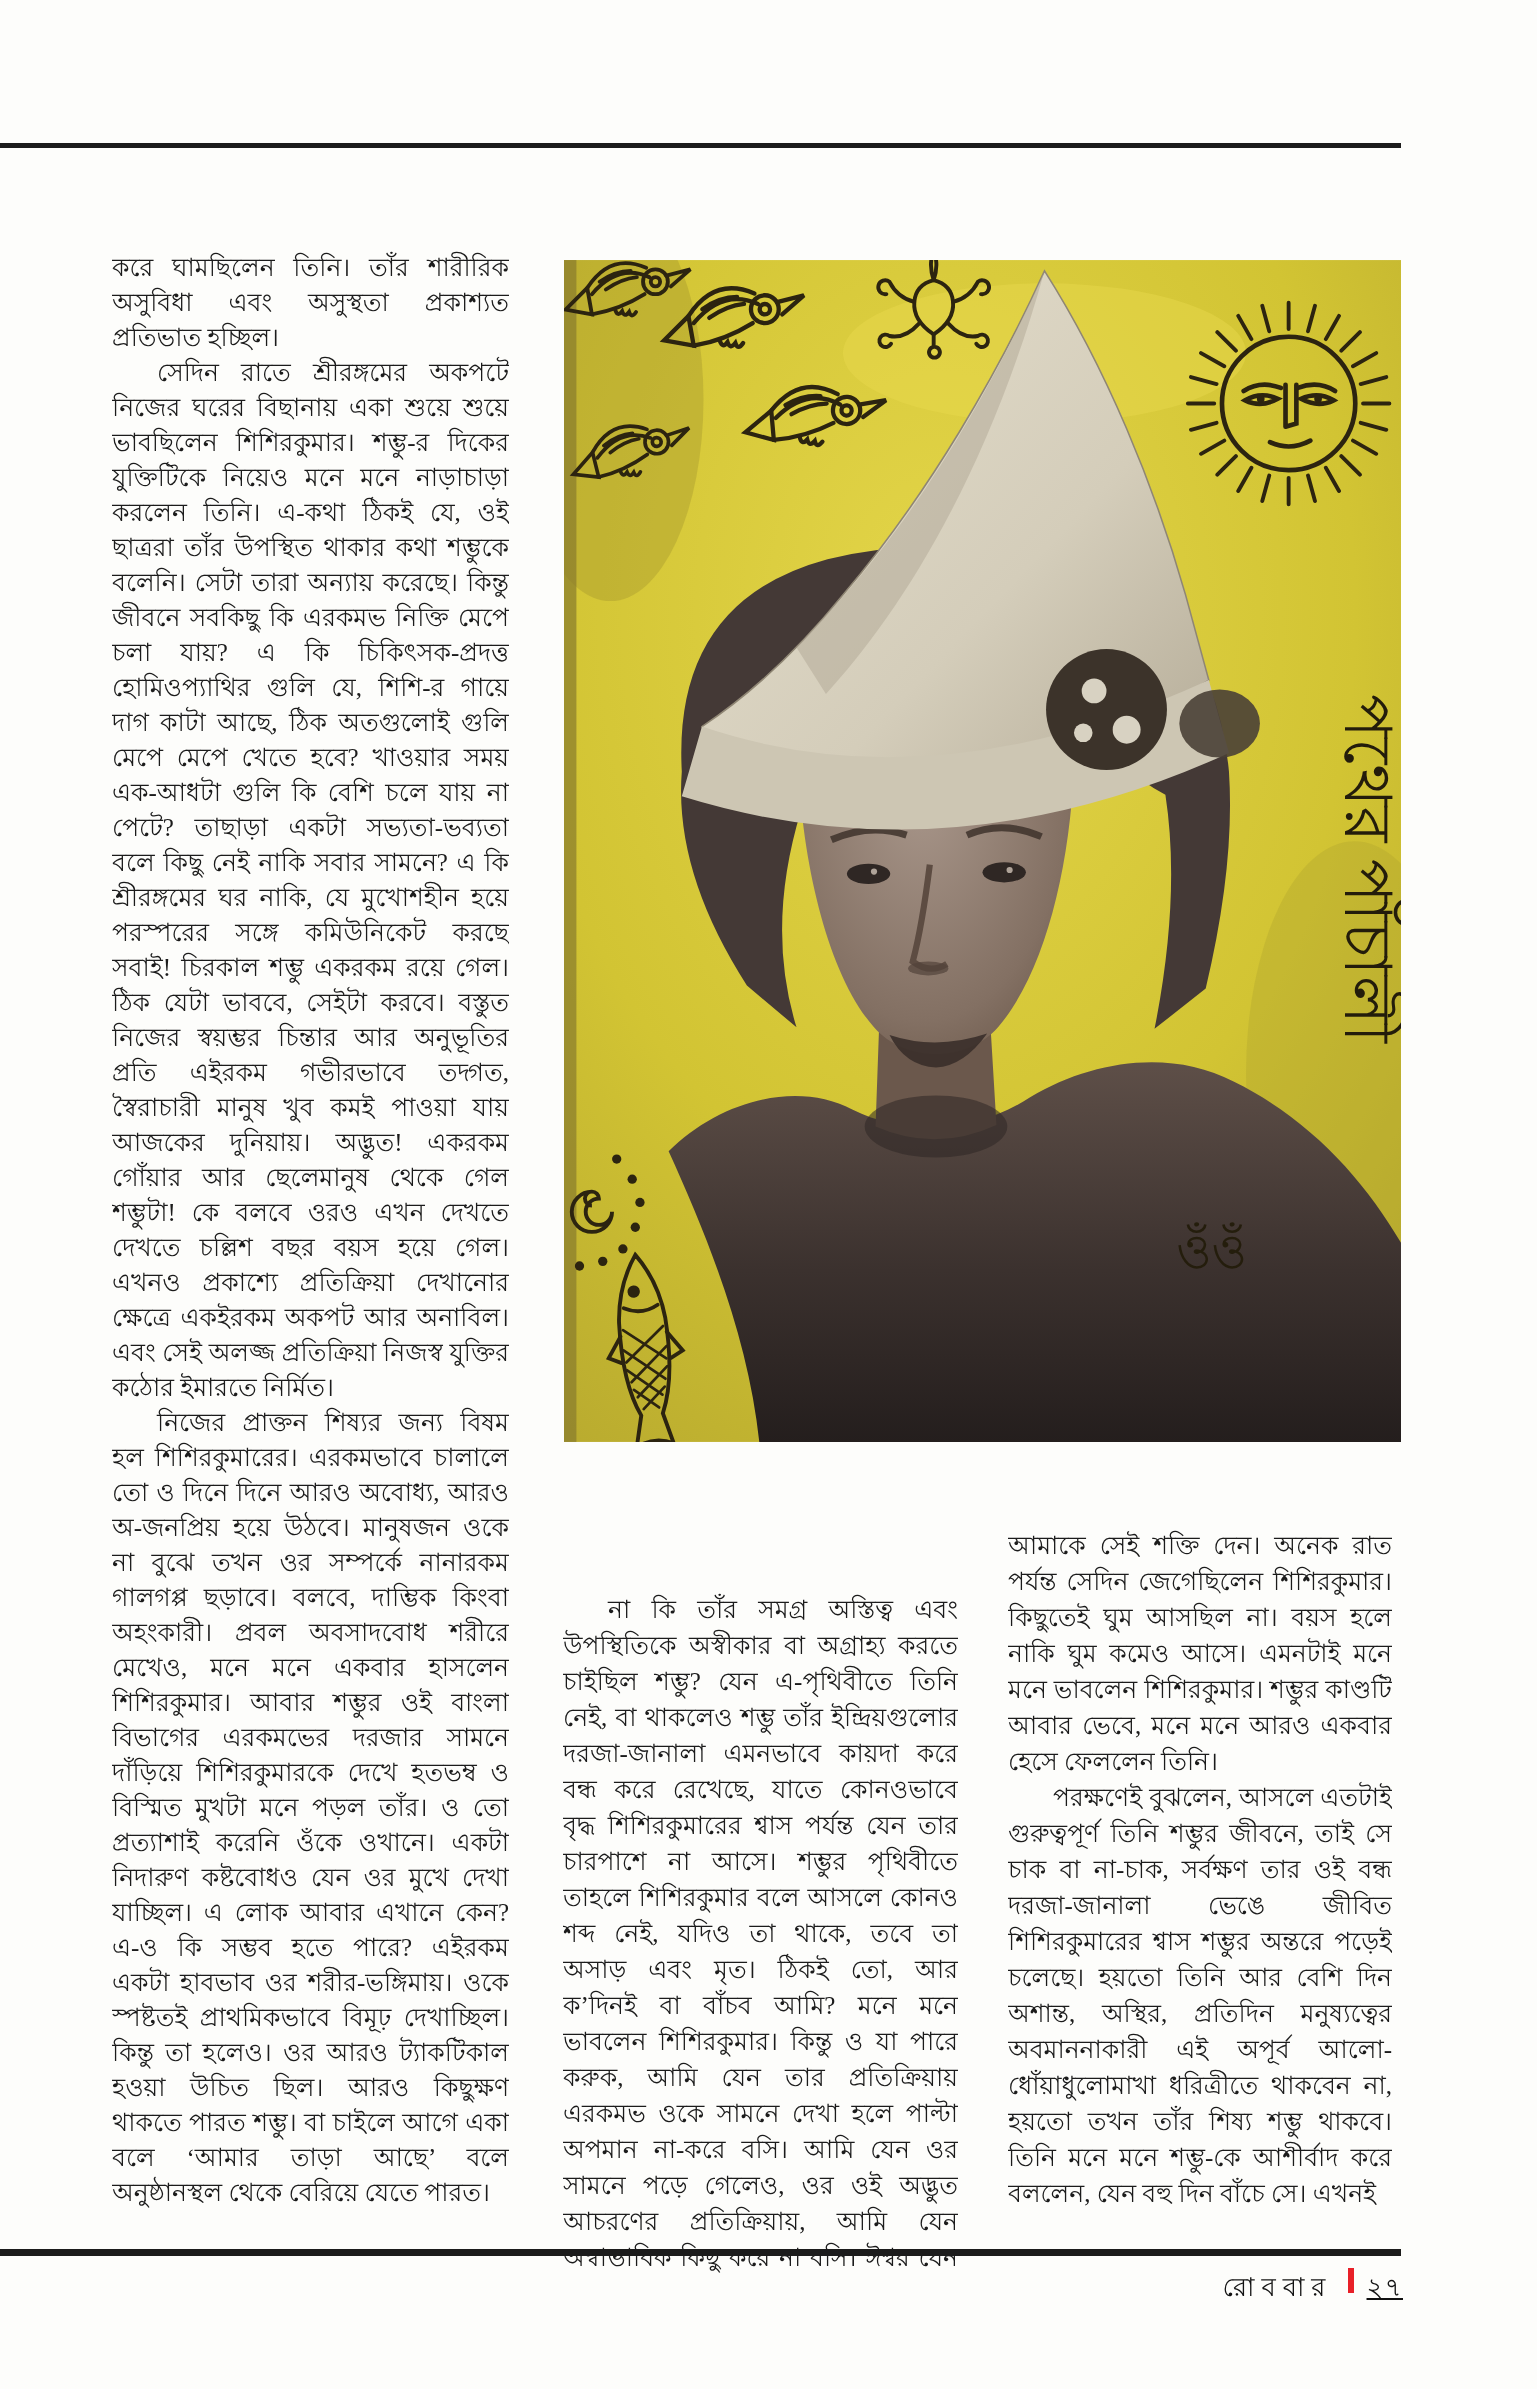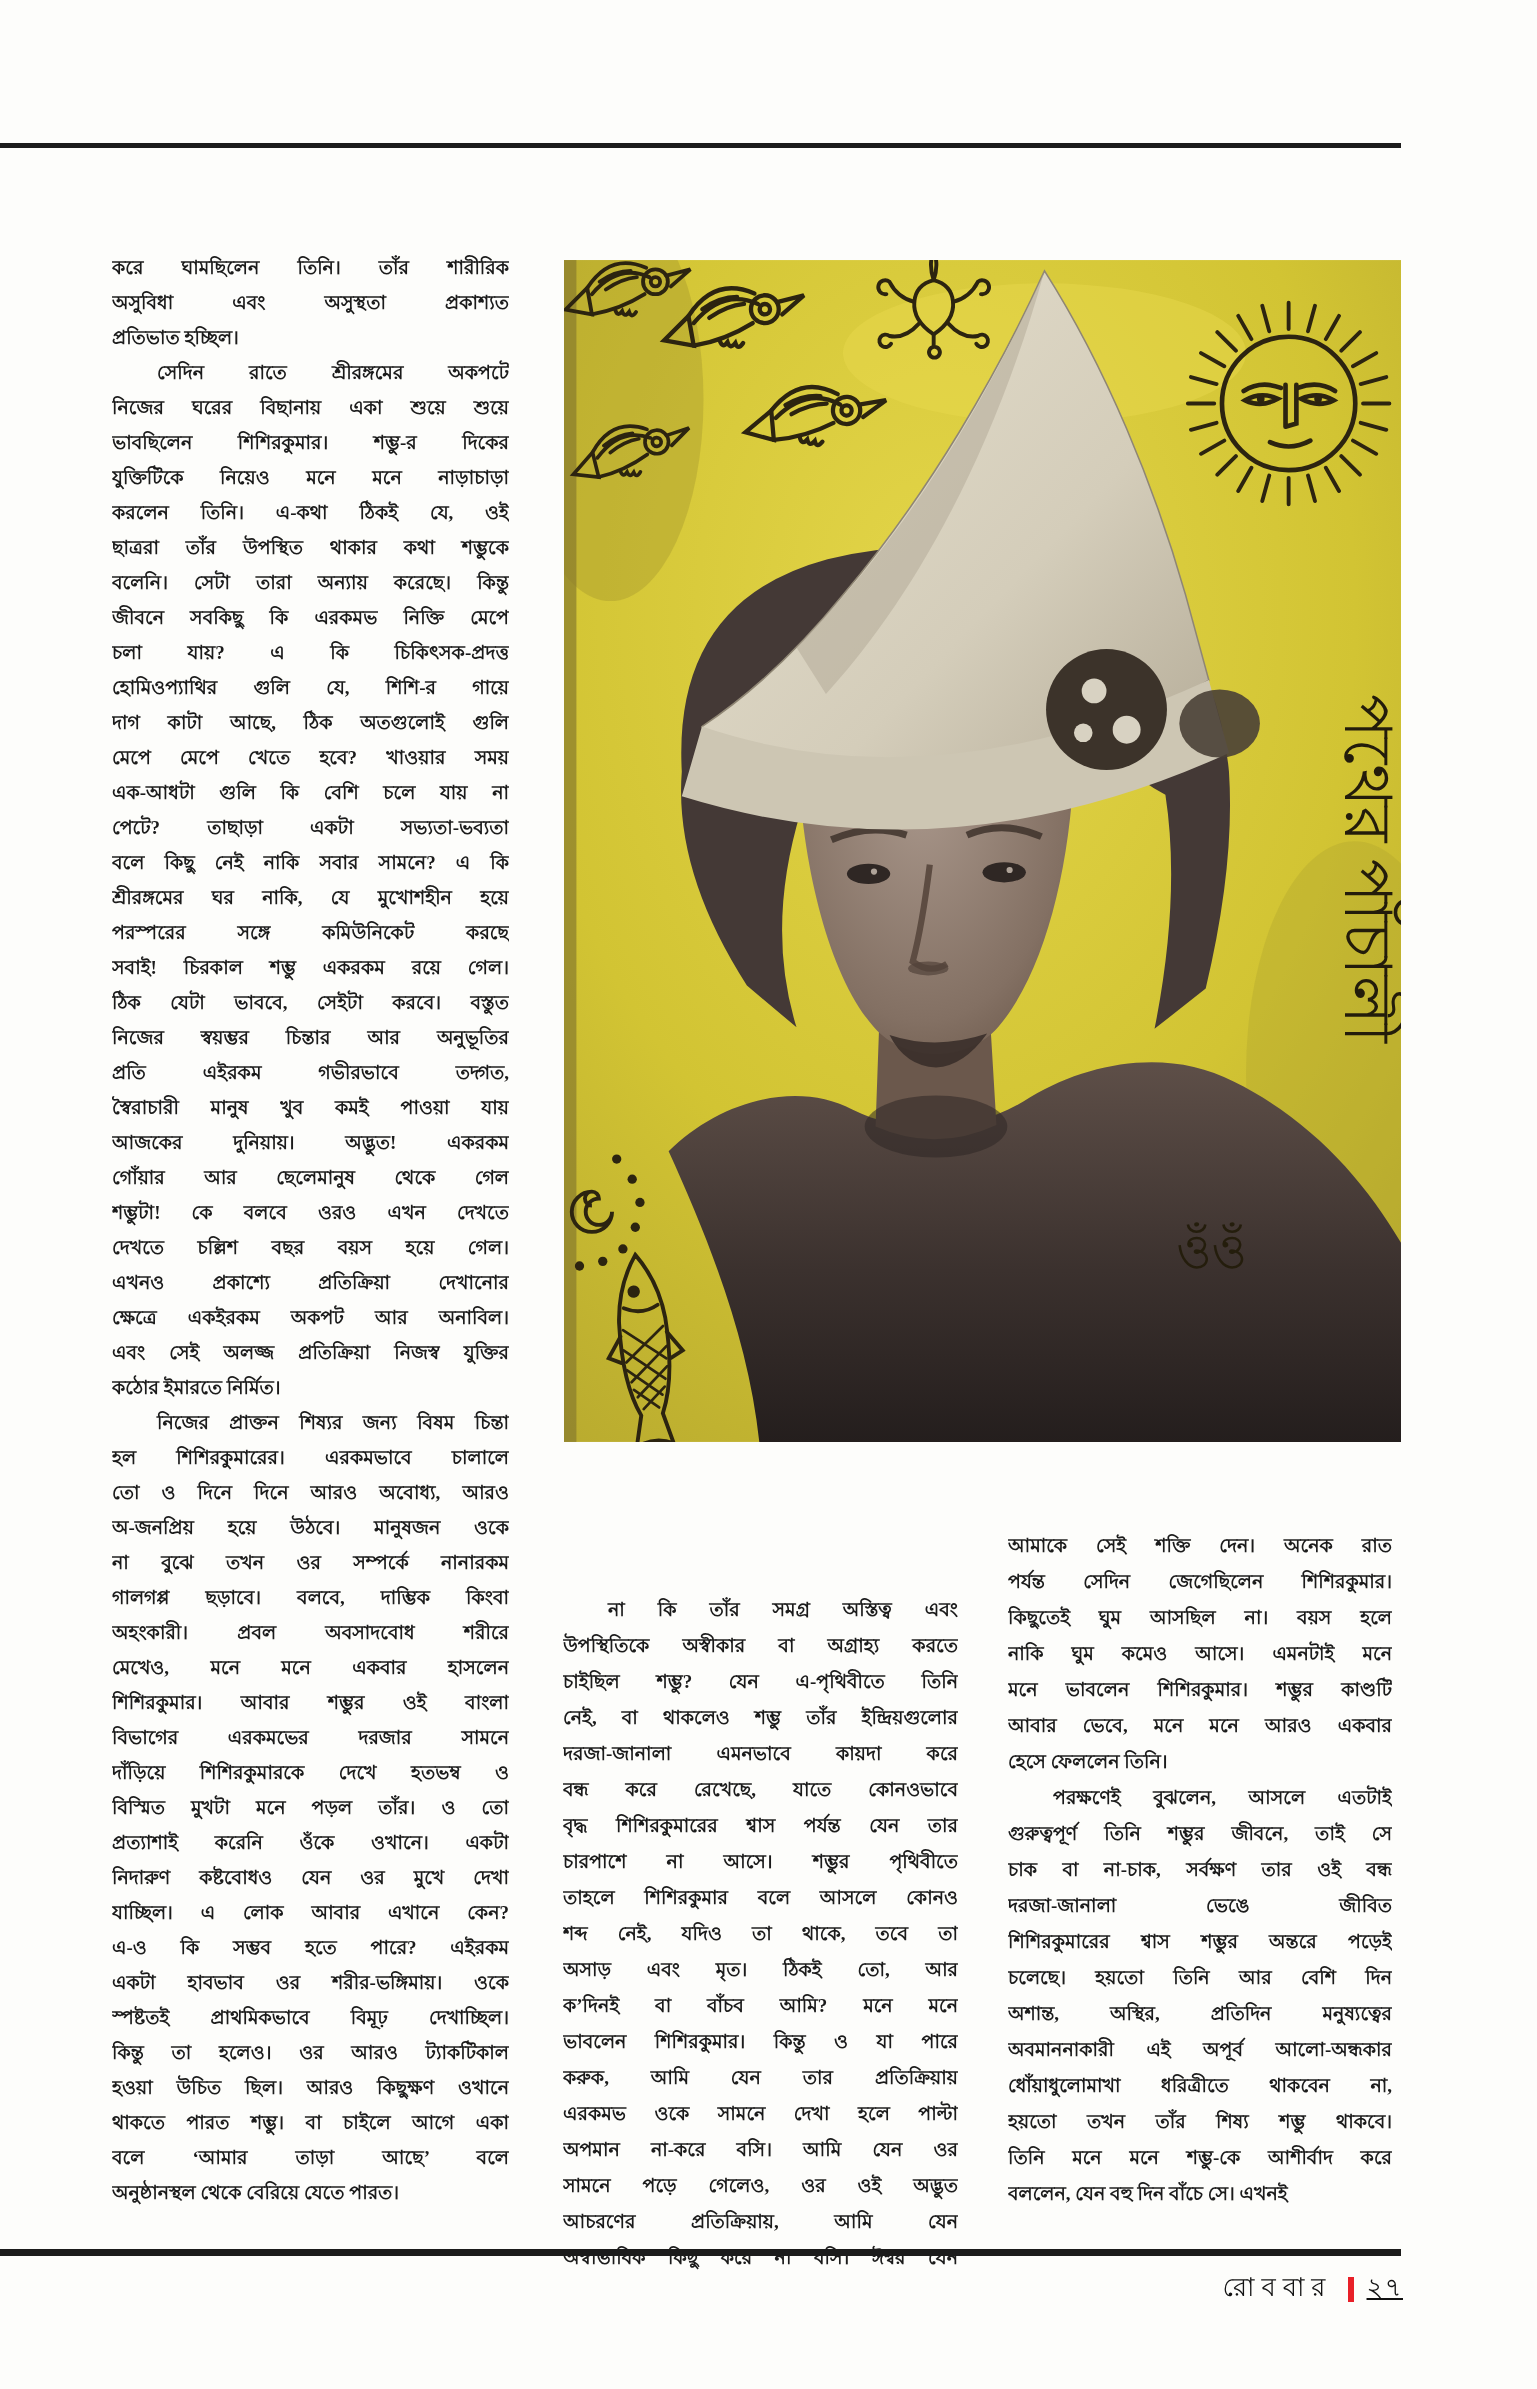--- a/index.html
+++ b/index.html
@@ -4,32 +4,32 @@
 <style>
   html,body{margin:0;padding:0;background:#dedede;}
   .page{
     position:relative;width:1538px;height:2389px;margin:0 auto;
     background:#fdfdfb;overflow:hidden;
     font-family:"Liberation Serif","DejaVu Serif",serif;color:#1b1b1b;
   }
   .rule{position:absolute;background:#1c1c1c;}
   .rule-top{left:0;top:143px;width:1401px;height:4.7px;}
   .rule-bottom{left:0;top:2249px;width:1401px;height:7px;}
-  .col{position:absolute;font-size:19px;font-weight:bold;}
+  .col{position:absolute;font-size:25px;}
   .col .line{overflow:hidden;text-align:justify;text-align-last:justify;white-space:normal;}
   .col-left{left:112px;top:250px;width:397px;}
   .col-left .line{height:35px;line-height:35px;}
   .col-middle{left:563px;top:1592px;width:395px;}
   .col-right{left:1008px;top:1528px;width:384px;}
   .col-lower .line{height:36px;line-height:36px;}
   .line.para-end{text-align-last:left;}
   .line.indent{text-indent:45px;}
   .poster{position:absolute;left:564px;top:260px;width:837px;height:1182px;}
   .poster svg{display:block;width:100%;height:100%;}
-  .footer{position:absolute;top:2268px;right:135px;display:flex;align-items:center;font-size:25.6px;color:#111;}
+  .footer{position:absolute;top:2268px;right:135px;display:flex;font-size:25.6px;color:#111;}
   .footer-mag{letter-spacing:7px;}
   .footer-sep{display:inline-block;width:6.2px;height:25px;margin:0 12.4px 0 15.5px;}
   .footer-page{letter-spacing:1.6px;text-decoration:underline;}
 </style>
 </head>
 <body>
 
 <div class="page">
 
   <div class="rule rule-top"></div>

